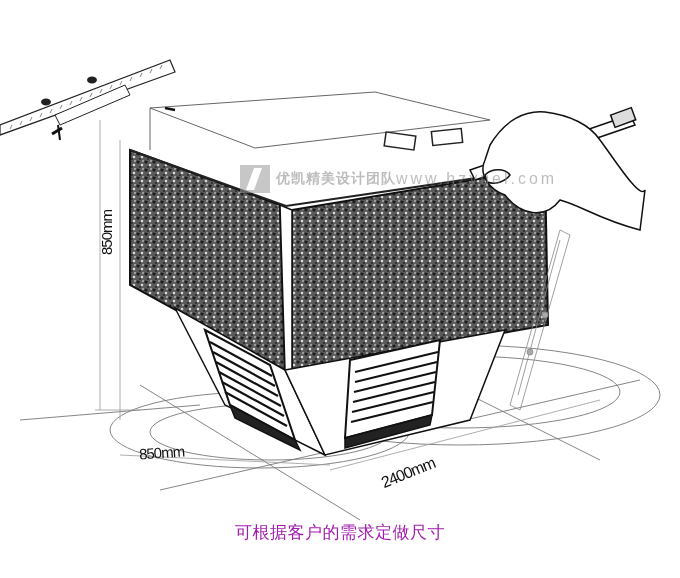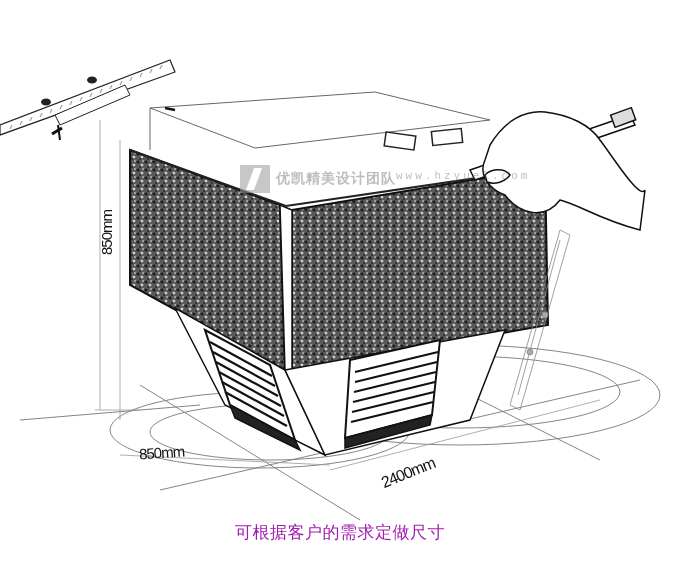--- a/index.html
+++ b/index.html
@@ -8,21 +8,21 @@
   .dim { position:absolute; color:#111; font-family:"Liberation Sans", sans-serif; font-size:15px; letter-spacing:-1px; white-space:nowrap; }
   .dim-vertical { left:84px; top:224px; transform:rotate(-90deg); transform-origin:center; }
   .dim-depth { left:139px; top:444px; transform:rotate(-4deg); }
   .dim-width { left:380px; top:464px; font-size:16px; transform:rotate(-22deg); }
   .caption { position:absolute; left:0; width:680px; top:521px; text-align:center; color:#a21caf; font-size:17px; letter-spacing:0.5px; font-family:"DejaVu Sans", sans-serif; }
   .watermark { position:absolute; left:240px; top:165px; display:flex; align-items:center; opacity:0.55; }
   .wm-logo { width:30px; height:28px; background:#9a9a9a; position:relative; }
   .wm-logo::after { content:""; position:absolute; left:10px; top:3px; width:8px; height:22px; background:#fff; transform:skew(-20deg); }
   .wm-text { margin-left:6px; display:flex; flex-direction:row; }
   .wm-cn { color:#888; font-size:14px; font-weight:bold; letter-spacing:1px; font-family:"DejaVu Sans", sans-serif; }
-  .wm-url { color:#888; font-size:11px; letter-spacing:3px; font-family:Liberation Mono, monospace; }
+  .wm-url { color:#888; font-size:16px; letter-spacing:3px; font-family:Liberation Sans, sans-serif; }
 </style>
 </head>
 <body>
 
 <svg class="canvas" viewBox="0 0 680 578" xmlns="http://www.w3.org/2000/svg">
   <defs>
     <pattern id="granite" width="8" height="8" patternUnits="userSpaceOnUse">
       <rect width="8" height="8" fill="#5a5a5a"></rect>
       <circle cx="2" cy="2" r="1.6" fill="#1d1d1d"></circle>
       <circle cx="6" cy="5" r="1.3" fill="#d8d8d8"></circle>

